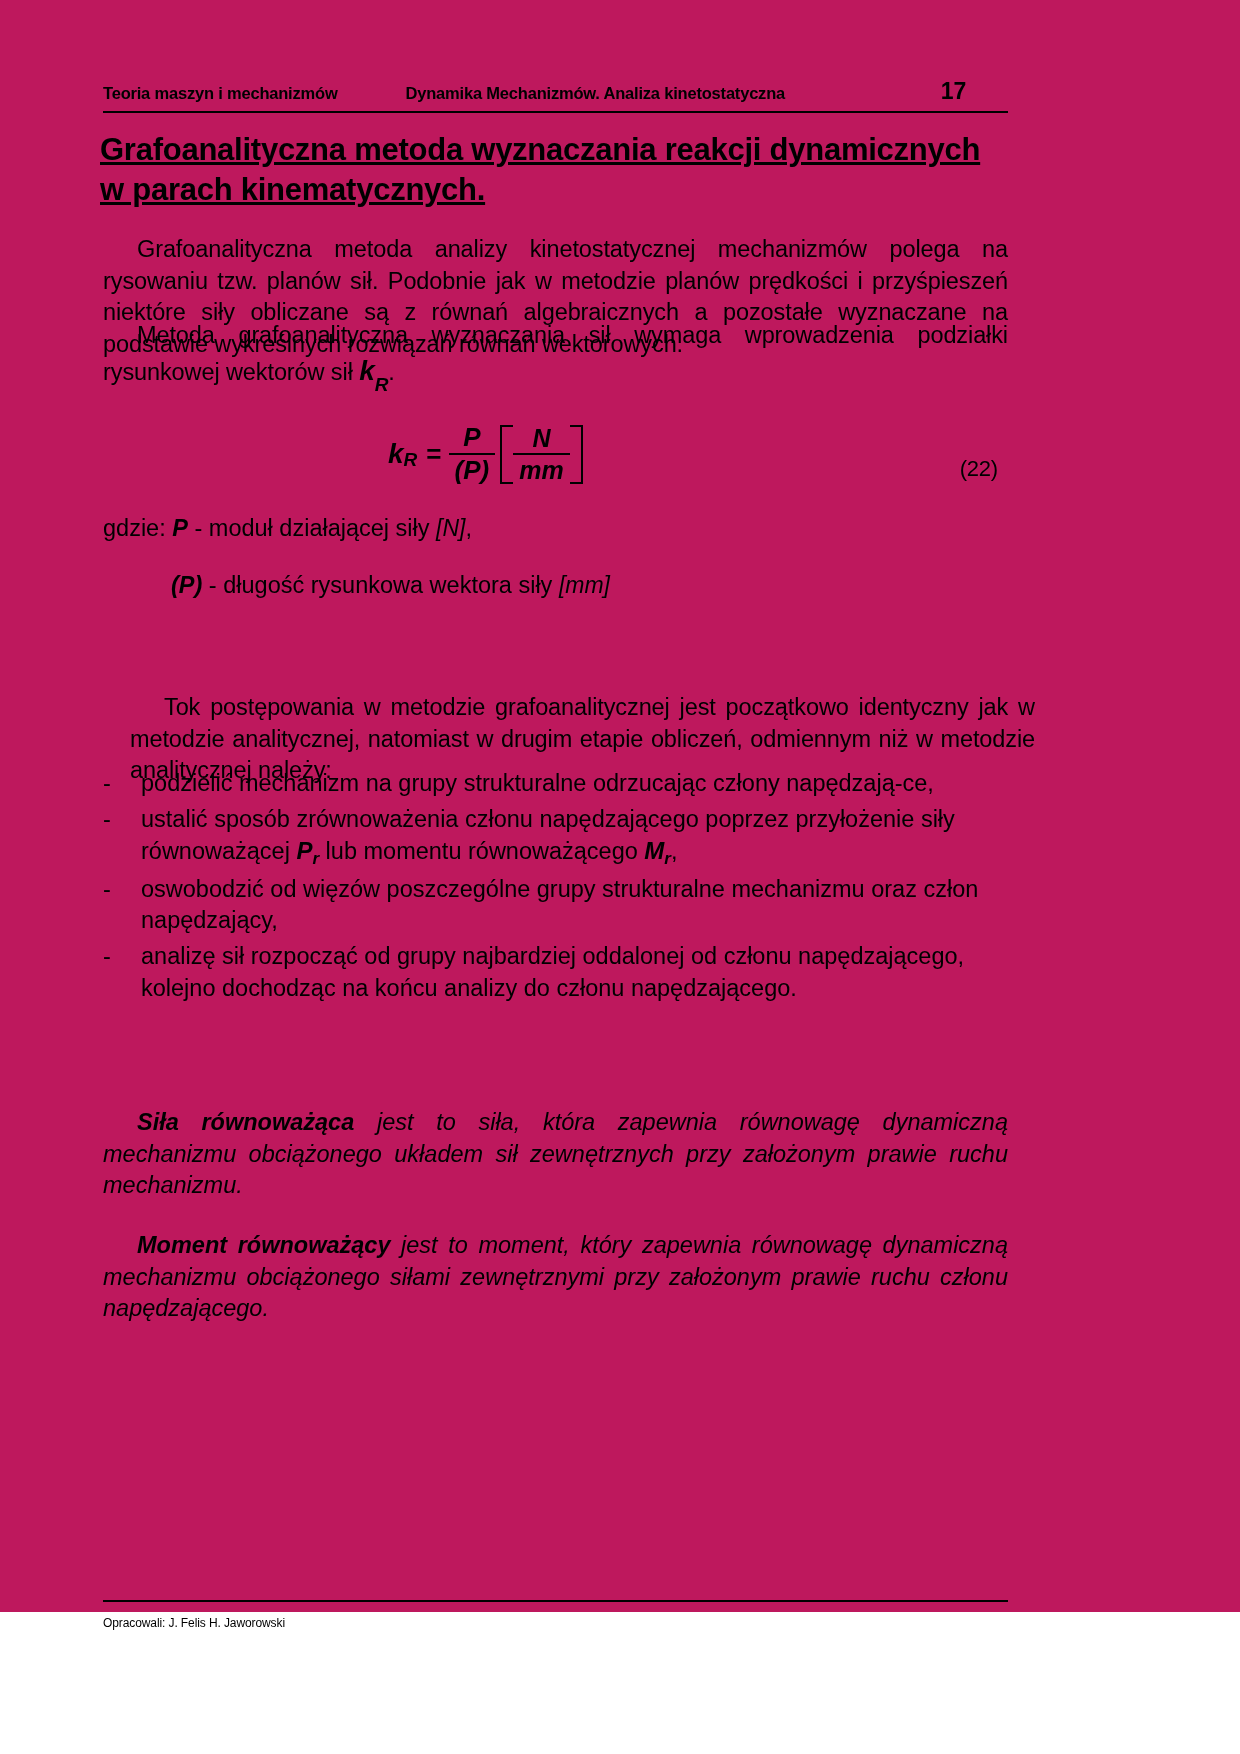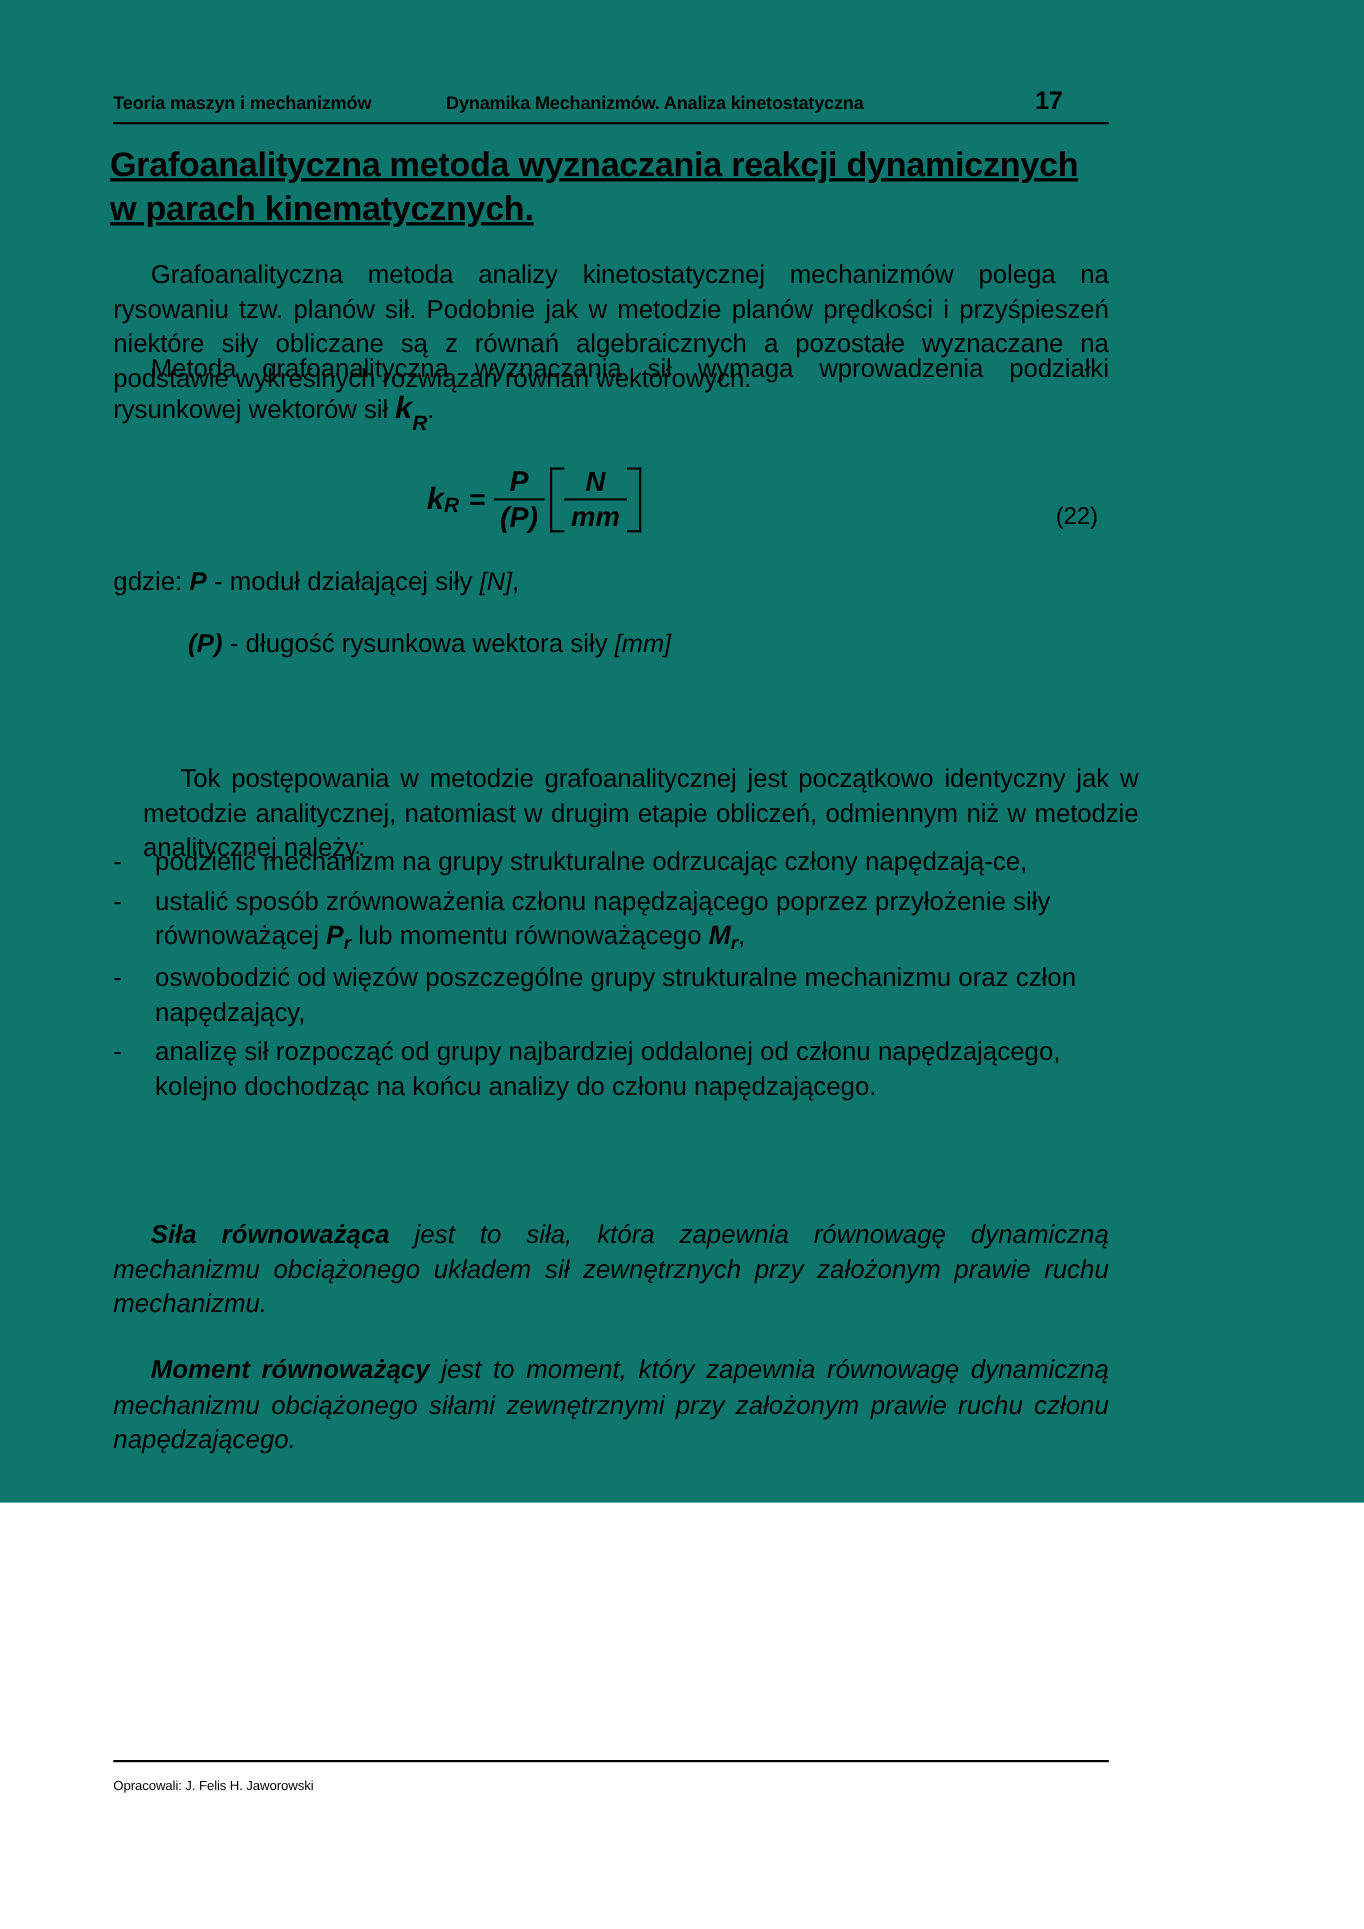--- a/index.html
+++ b/index.html
@@ -11,24 +11,24 @@
     width: 1240px;
     height: 1754px;
     font-family: "Liberation Sans", sans-serif;
     color: #000000;
     -webkit-font-smoothing: none;
   }
 
   .page {
     position: relative;
     width: 1240px;
-    height: 1366px;
+    height: 1612px;
     box-sizing: border-box;
     padding: 0;
-    background: #0f766e;
+    background: #be185d;
   }
 
   
   .header {
     position: absolute;
     left: 103px;
     top: 78px;
     width: 905px;
   }
   .header-row {

